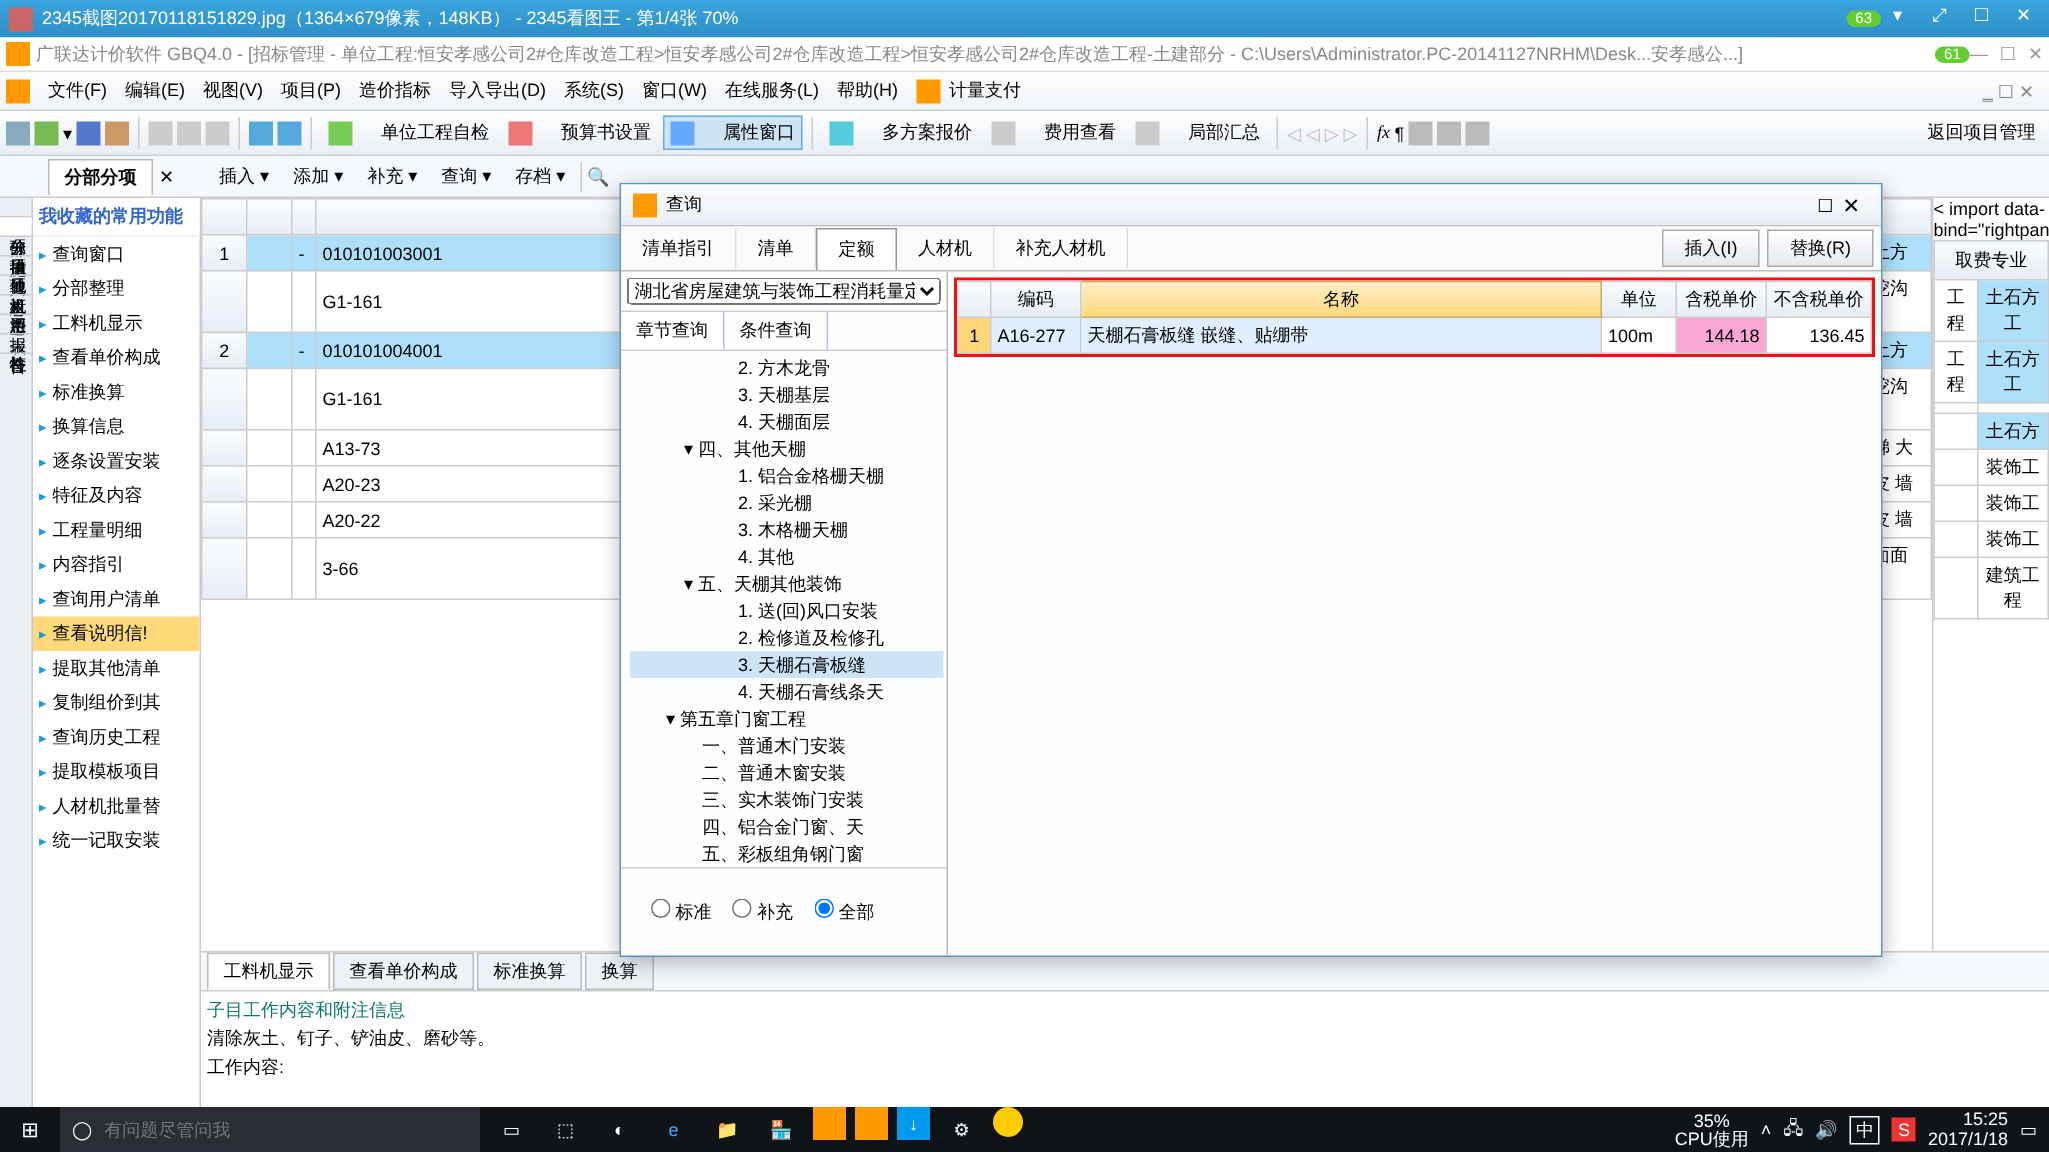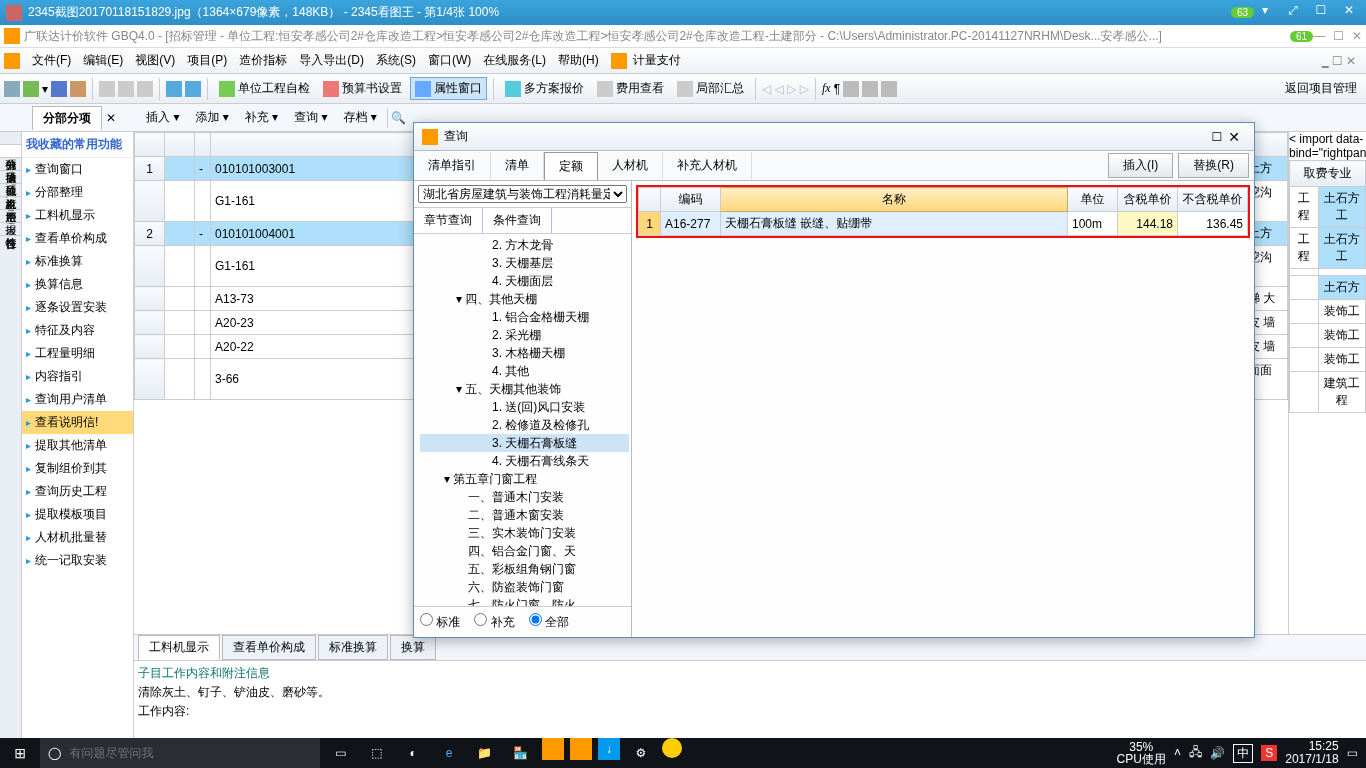--- a/index.html
+++ b/index.html
@@ -23,21 +23,21 @@
 .menubar { background: linear-gradient(#fefefe,#eef2f7); height: 26px; display: flex; align-items: center; padding: 0 4px; border-bottom: 1px solid #ccc; }
 .menubar .micon { width:16px; height:16px; background:#f90; margin-right:6px; }
 .menubar .mitem { padding: 0 6px; cursor: pointer; }
 .menubar .btn-orange { background:#f90; width:16px; height:16px; margin-left:6px; }
 .menubar .spacer { flex:1; }
 
 
 .toolbar { background: linear-gradient(#fefefe,#e9eef4); height: 30px; display: flex; align-items: center; padding: 0 4px; border-bottom: 1px solid #ccc; gap: 3px; }
 .toolbar .tb-icon { width: 16px; height: 16px; background: #8ab; display:inline-block; }
 .toolbar .sep { width:1px; height:22px; background:#ccc; margin:0 3px; }
-.toolbar .tb-btn { display:flex; align-items:center; gap:3px; padding:2px 4px; cursor:pointer; border:1px solid transparent; }
+.toolbar .tb-btn { display:flex; align-items:center; gap:19px; padding:2px 4px; cursor:pointer; border:1px solid transparent; }
 .toolbar .tb-btn.active { background:#cde4f7; border:1px solid #6aa9d8; }
 .toolbar .spacer { flex:1; }
 
 
 .subtoolbar { background: #f4f7fb; height: 28px; display:flex; align-items:center; padding:0 6px; border-bottom:1px solid #ccc; gap:4px; }
 .subtoolbar .tab-active { background:#fff; border:1px solid #bbb; border-bottom:none; padding:3px 10px; font-weight:bold; }
 .subtoolbar .dd { padding:2px 6px; cursor:pointer; }
 .subtoolbar .sep { width:1px; height:20px; background:#ccc; }
 
 
@@ -89,21 +89,21 @@
 .dialog .dbody { flex:1; display:flex; overflow:hidden; }
 .dialog .dleft { width:218px; border-right:1px solid #bbb; display:flex; flex-direction:column; }
 .dialog .dleft .dropdown { padding:4px; border-bottom:1px solid #ccc; }
 .dialog .dleft .dropdown select { width:100%; }
 .dialog .dleft .ltabs { display:flex; border-bottom:1px solid #ccc; }
 .dialog .dleft .ltabs .ltab { padding:4px 10px; border-right:1px solid #c4b5fd; cursor:pointer; }
 .dialog .dleft .ltabs .ltab.active { background:#fff; }
 .dialog .dleft .tree { flex:1; overflow:auto; padding:2px 2px 2px 6px; }
 .dialog .dleft .tree .node { white-space:nowrap; line-height:18px; cursor:pointer; }
 .dialog .dleft .tree .node.sel { background:#cde4f7; }
-.dialog .dleft .radios { border-top:1px solid #ccc; padding:6px; display:flex; gap:14px; }
+.dialog .dleft .radios { border-top:1px solid #ccc; padding:20px; display:flex; gap:14px; }
 .dialog .dright { flex:1; display:flex; flex-direction:column; }
 .dialog .rgrid { border:2px solid #e11; margin:4px 4px 0 4px; }
 .dialog .rgrid table { border-collapse:collapse; width:100%; }
 .dialog .rgrid th { background:linear-gradient(#ffeec5,#ffd77a); border:1px solid #c9a96a; padding:3px 4px; font-weight:normal; }
 .dialog .rgrid th.first { background:linear-gradient(#fafcfe,#e6edf5); border:1px solid #ccc; }
 .dialog .rgrid th.unit { background:linear-gradient(#fafcfe,#e6edf5); border:1px solid #ccc; }
 .dialog .rgrid td { border:1px solid #ccc; padding:3px 4px; background:#dfefff; }
 .dialog .rgrid td.rownum { background:#ffd77a; text-align:center; width:22px; }
 
 
@@ -115,21 +115,21 @@
 .taskbar .ticon { width:30px; height:30px; display:flex; align-items:center; justify-content:center; }
 .taskbar .spacer { flex:1; }
 .taskbar .tray { display:flex; align-items:center; gap:8px; padding:0 8px; font-size:11px; }
 .taskbar .clock { text-align:right; line-height:13px; }
 </style>
 </head>
 <body>
 
 <div class="titlebar1">
   <div class="icon"></div>
-  <div class="title">2345截图20170118151829.jpg（1364×679像素，148KB） - 2345看图王 - 第1/4张 100%</div>
+  <div class="title">2345截图20170118151829.jpg（1364×679像素，148KB） - 2345看图王 - 第1/4张 70%</div>
   <span class="badge63">63</span>
   <div class="btns">
     <div class="wbtn">▾</div>
     <div class="wbtn">⤢</div>
     <div class="wbtn">☐</div>
     <div class="wbtn">✕</div>
   </div>
 </div>
 
 <div class="titlebar2">
@@ -524,21 +524,21 @@
             <th>名称</th>
             <th class="unit" style="width:50px">单位</th>
             <th class="unit" style="width:60px">含税单价</th>
             <th class="unit" style="width:70px">不含税单价</th>
           </tr>
           <tr>
             <td class="rownum">1</td>
             <td>A16-277</td>
             <td>天棚石膏板缝 嵌缝、贴绷带</td>
             <td style="background:#fff">100m</td>
-            <td style="background:#fef9c3;text-align:right">144.18</td>
+            <td style="background:#f9a8d4;text-align:right">144.18</td>
             <td style="background:#fff;text-align:right">136.45</td>
           </tr>
         </tbody>
           </table>
       </div>
     </div>
   </div>
 </div>
 
 <div class="taskbar">

